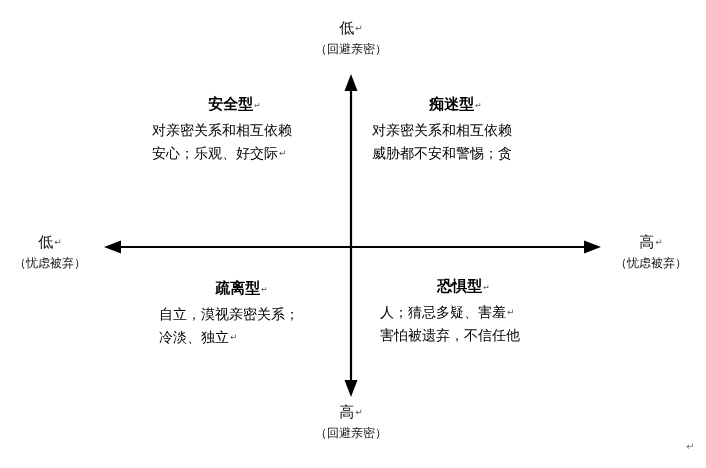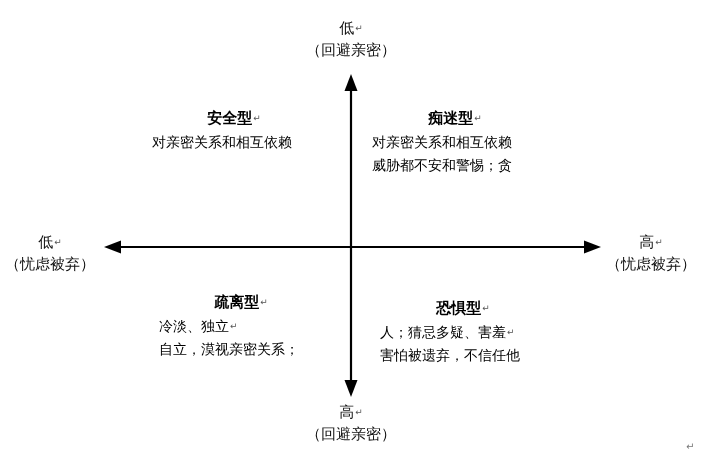--- a/index.html
+++ b/index.html
@@ -40,21 +40,21 @@
   }
   .axis-label .ret {
     font-size: 9px;
     color: #555555;
     vertical-align: 2px;
     margin-left: 1px;
   }
   .axis-label .secondary {
     display: block;
     margin-top: 7px;
-    font-size: 15px;
+    font-size: 12px;
     color: #111111;
   }
   #label-top {
     left: 291px;
     top: 20px;
     width: 120px;
   }
   #label-bottom {
     left: 291px;
     top: 404px;
@@ -71,23 +71,24 @@
     width: 100px;
   }
   
   .quadrant {
     position: absolute;
   }
   .q-title {
     font-weight: bold;
     font-size: 15px;
     text-align: center;
-    margin: 12px 0 4px 0;
+    margin: 0 0 4px 0;
     line-height: 1.1;
     white-space: nowrap;
+    font-family: Liberation Mono, monospace;
   }
   .q-title .ret {
     font-weight: normal;
     font-size: 9px;
     color: #555555;
     vertical-align: 2px;
     margin-left: 1px;
   }
   .q-body {
     font-size: 14px;
@@ -116,21 +117,21 @@
   }
   #quadrant-top-right .q-title { padding-right: 24px; }
   #quadrant-bottom-left {
     left: 159px;
     top: 282px;
     width: 190px;
   }
   #quadrant-bottom-left .q-title { padding-right: 26px; }
   #quadrant-bottom-right {
     left: 380px;
-    top: 288px;
+    top: 280px;
     width: 190px;
   }
   #quadrant-bottom-right .q-title { padding-right: 24px; }
   
   #trailing-mark {
     position: absolute;
     left: 686px;
     top: 441px;
     font-size: 10px;
     color: #777777;
@@ -173,36 +174,37 @@
 
   <div class="axis-label" id="label-right">
     <span class="primary">高</span><span class="ret">↵</span>
     <span class="secondary">（忧虑被弃）</span>
   </div>
 
   <div class="quadrant" id="quadrant-top-left">
     <div class="q-title"><span>安全型</span><span class="ret">↵</span></div>
     <div class="q-body">
       <span class="line">对亲密关系和相互依赖</span>
+      <span class="line"><span>安心；乐观、好交际</span><span class="ret">↵</span></span>
     </div>
   </div>
 
   <div class="quadrant" id="quadrant-top-right">
     <div class="q-title"><span>痴迷型</span><span class="ret">↵</span></div>
     <div class="q-body">
       <span class="line">对亲密关系和相互依赖</span>
       <span class="line">威胁都不安和警惕；贪</span>
     </div>
   </div>
 
   <div class="quadrant" id="quadrant-bottom-left">
     <div class="q-title"><span>疏离型</span><span class="ret">↵</span></div>
     <div class="q-body">
+      <span class="line">自立，漠视亲密关系；</span>
       <span class="line"><span>冷淡、独立</span><span class="ret">↵</span></span>
-      <span class="line">自立，漠视亲密关系；</span>
     </div>
   </div>
 
   <div class="quadrant" id="quadrant-bottom-right">
     <div class="q-title"><span>恐惧型</span><span class="ret">↵</span></div>
     <div class="q-body">
       <span class="line"><span>人；猜忌多疑、害羞</span><span class="ret">↵</span></span>
       <span class="line">害怕被遗弃，不信任他</span>
     </div>
   </div>

